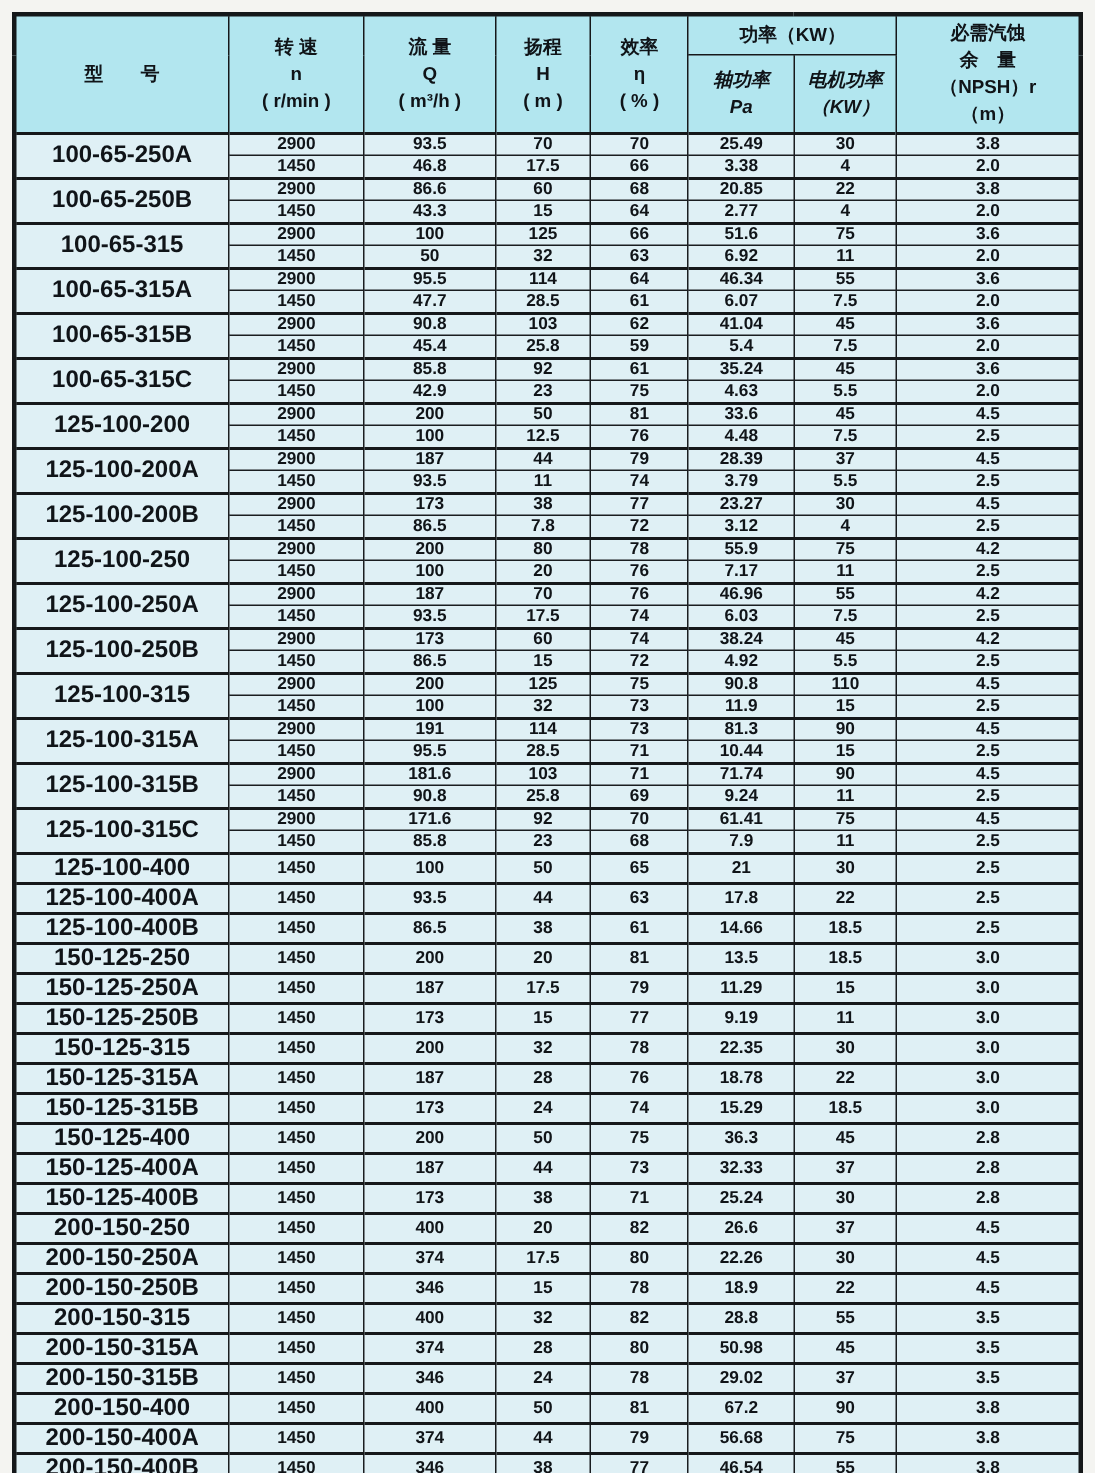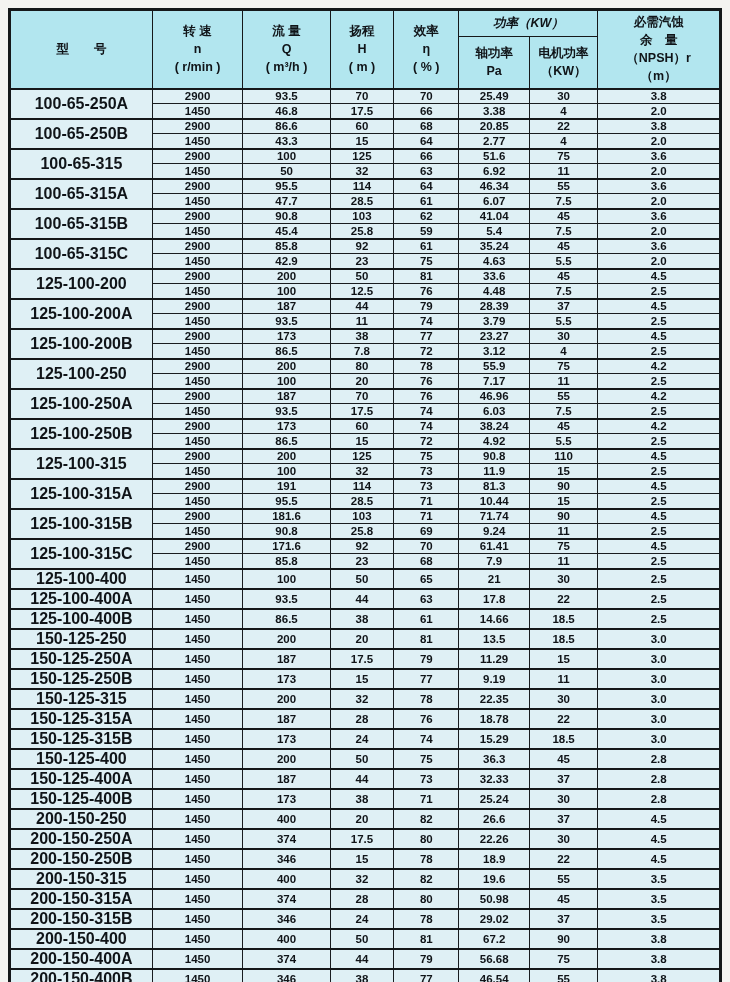--- a/index.html
+++ b/index.html
@@ -35,23 +35,23 @@
   thead th {
     background: #b2e6ef;
     border: 1px solid #15181a;
     font-size: 12.5px;
     font-weight: bold;
     text-align: center;
     vertical-align: middle;
     padding: 2px 1px;
     line-height: 1.45;
   }
-  thead tr.h-top th.power-group { height: 27px; font-style: italic; }
+  thead tr.h-top th.power-group { height: 27px; }
   thead th .hline { display: block; }
-  thead tr:last-child th { border-bottom: 2px solid #15181a; }
+  thead tr:last-child th { border-bottom: 2px solid #15181a; font-style: italic; }
   th.h-rowspan { border-bottom: 2px solid #15181a; }
 
   tbody td {
     border: 1px solid #1a1d20;
     text-align: center;
     vertical-align: middle;
     font-size: 11.5px;
     font-weight: bold;
     height: 15px;
     padding: 0 2px;
@@ -575,21 +575,21 @@
           <td>18.9</td>
           <td>22</td>
           <td>4.5</td>
         </tr>
         <tr class="group-first">
           <td rowspan="1" class="model-cell">200-150-315</td>
           <td>1450</td>
           <td>400</td>
           <td>32</td>
           <td>82</td>
-          <td>19.6</td>
+          <td>28.8</td>
           <td>55</td>
           <td>3.5</td>
         </tr>
         <tr class="group-first">
           <td rowspan="1" class="model-cell">200-150-315A</td>
           <td>1450</td>
           <td>374</td>
           <td>28</td>
           <td>80</td>
           <td>50.98</td>

